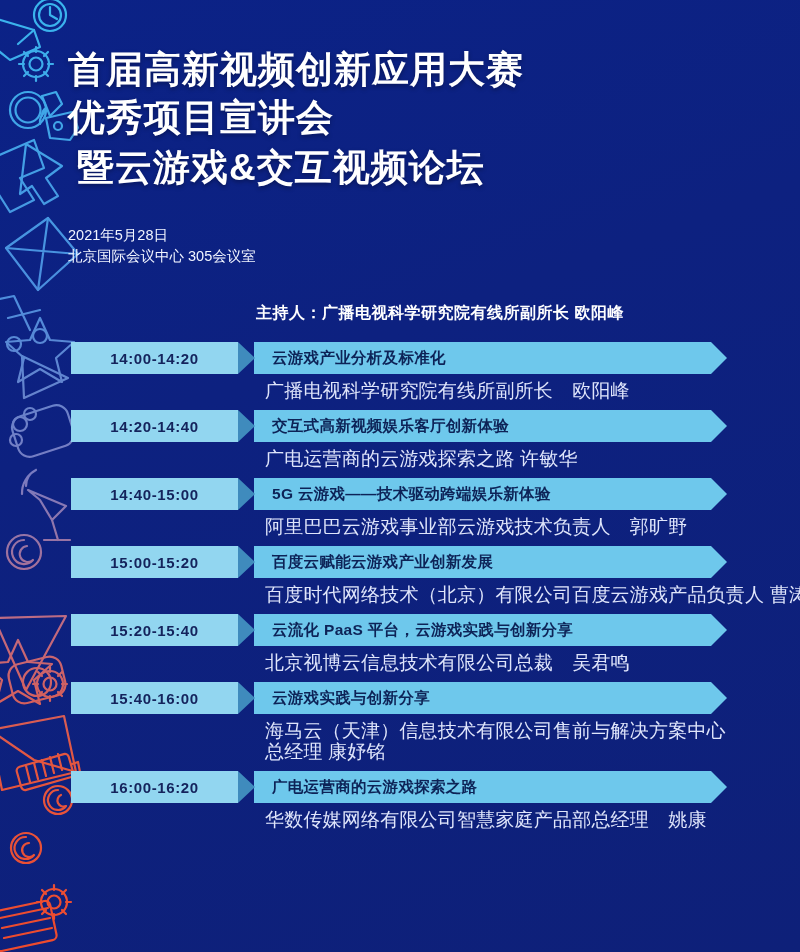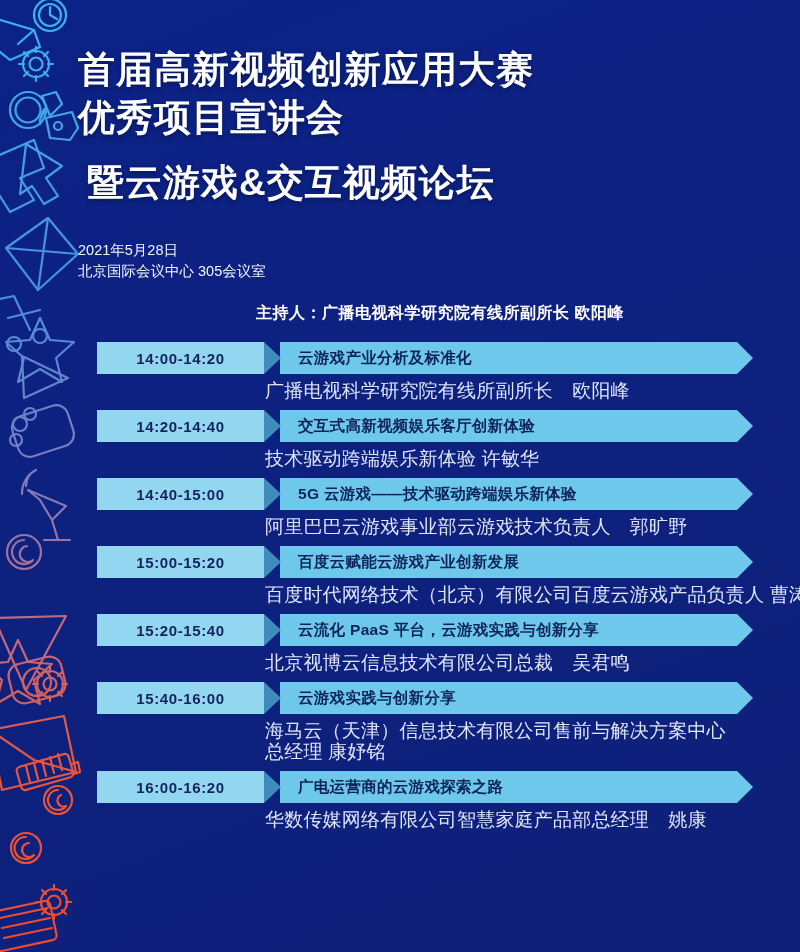--- a/index.html
+++ b/index.html
@@ -17,32 +17,32 @@
   }
 
   
   .deco-strip{
     position:absolute;left:0;top:0;width:88px;height:952px;
     overflow:hidden;pointer-events:none;
   }
   .deco-strip svg{position:absolute;left:0;top:0;}
 
   
-  .header{position:absolute;left:78px;top:46px;width:700px;}
+  .header{position:absolute;left:68px;top:46px;width:700px;}
   .title-line{
     color:#ffffff;
     font-weight:bold;
     font-size:37px;
     line-height:47px;
     letter-spacing:1px;
     white-space:nowrap;
     text-shadow:0 2px 4px rgba(0,0,10,.35);
   }
   .title-line.l2{margin-top:1px;}
-  .title-line.l3{margin-top:18px;margin-left:9px;}
+  .title-line.l3{margin-top:3px;margin-left:9px;}
 
   .meta{margin-top:34px;}
   .meta-line{
     color:#f2f5ff;font-size:14.5px;line-height:21px;white-space:nowrap;
   }
 
   
   .host{
     position:absolute;left:0;top:303px;width:800px;
     text-align:center;
@@ -51,21 +51,21 @@
   .host-text{
     display:inline-block;
     color:#ffffff;font-size:16px;font-weight:bold;letter-spacing:.5px;
     padding-left:40px;
   }
 
   
   .schedule{position:absolute;left:0;top:342px;width:800px;}
   .row{position:relative;margin-bottom:9px;}
   .bar{
-    position:relative;height:32px;width:656px;margin-left:97px;
+    position:relative;height:32px;width:656px;margin-left:71px;
     display:flex;align-items:stretch;
   }
   .bar-time{
     width:167px;background:#92d6f0;
     display:flex;align-items:center;justify-content:center;
     clip-path:polygon(0 0,100% 0,100% 100%,0 100%);
     position:relative;z-index:2;
   }
   .bar-time::after{
     content:"";position:absolute;right:-16px;top:0;width:16px;height:100%;
@@ -293,21 +293,21 @@
       <div class="bar">
         <div class="bar-time">
           <span class="time-text">14:20-14:40</span>
         </div>
         <div class="notch"></div>
         <div class="bar-title">
           <span class="title-text">交互式高新视频娱乐客厅创新体验</span>
         </div>
       </div>
       <div class="speaker">
-        <span>技术驱动跨端娱乐新体验 许敏华</span>
+        <span>广电运营商的云游戏探索之路 许敏华</span>
 
       </div>
     </div>
 
     <div class="row">
       <div class="bar">
         <div class="bar-time">
           <span class="time-text">14:40-15:00</span>
         </div>
         <div class="notch"></div>

